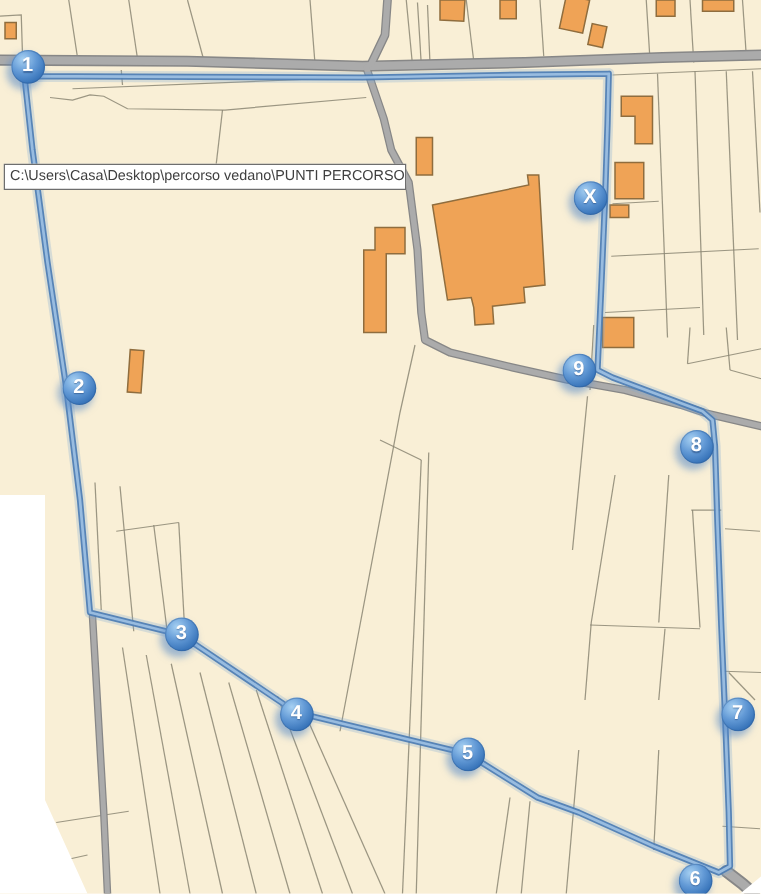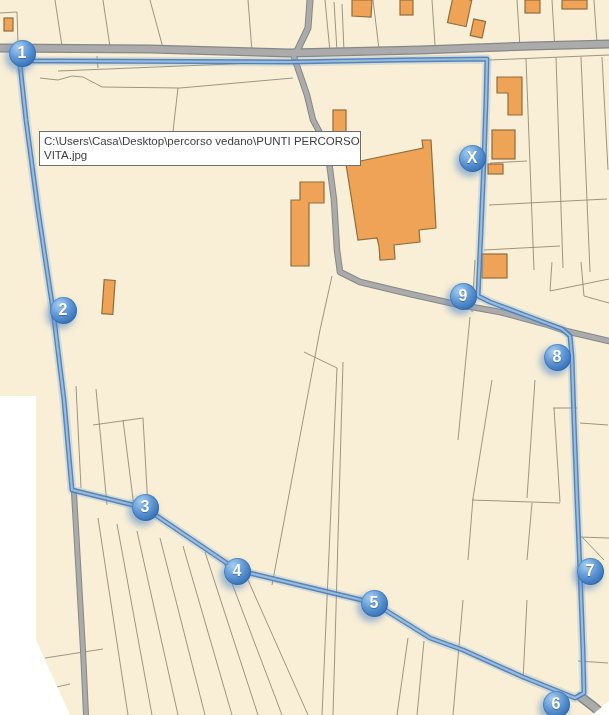--- a/index.html
+++ b/index.html
@@ -32,21 +32,21 @@
     cursor:pointer;
   }
   .marker-label{
     color:#ffffff; font-size:16px; font-weight:bold; line-height:1;
     text-shadow:0 1px 1px rgba(20,50,100,.45);
   }
   .tooltip{
     position:absolute; left:3px; top:131px; width:312px;
     background:#ffffff; border:1px solid var(--tooltip-border);
     color:var(--tooltip-text); font-size:11.5px; line-height:14px;
-    padding:2px 4px 3px 4px; white-space:nowrap; overflow:hidden;margin-left:36px;
+    padding:2px 4px 3px 4px; white-space:nowrap; overflow:hidden;
   }
 </style>
 </head>
 <body>
 
 <div class="screen">
 
   <svg class="map" width="609" height="715" viewBox="0 0 609 715">
 
     <g>
@@ -187,16 +187,15 @@
       <div class="marker" style="left: 449.5px; top: 282.5px;">
         <span class="marker-label">9</span>
       </div>
       <div class="marker" style="left: 458.5px; top: 144.5px;">
         <span class="marker-label">X</span>
       </div>
     </div>
 
   <div class="tooltip">
     <div>C:\Users\Casa\Desktop\percorso vedano\PUNTI PERCORSO</div>
-    <div>VITA.jpg</div>
   </div>
 
 </div>
 
 </body></html>

